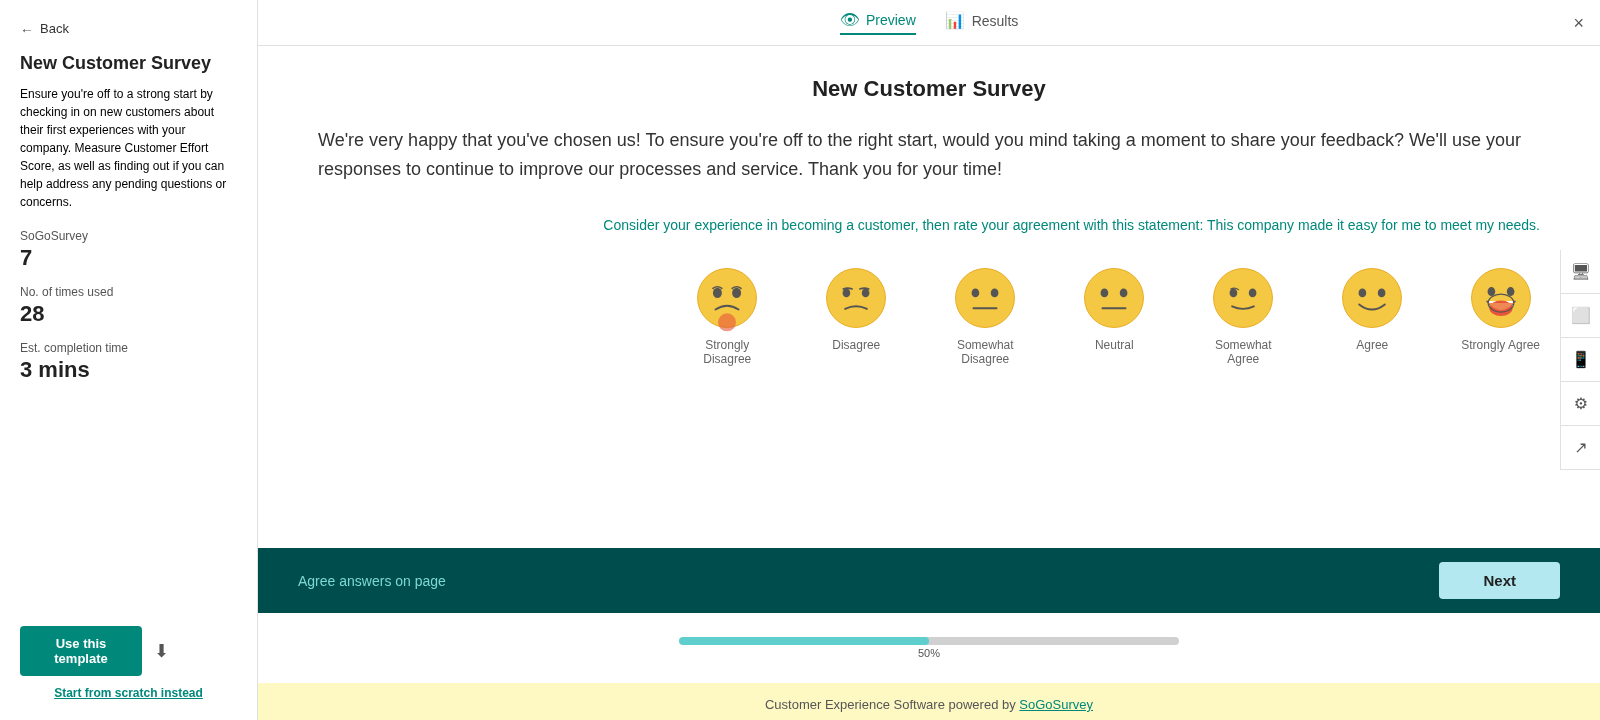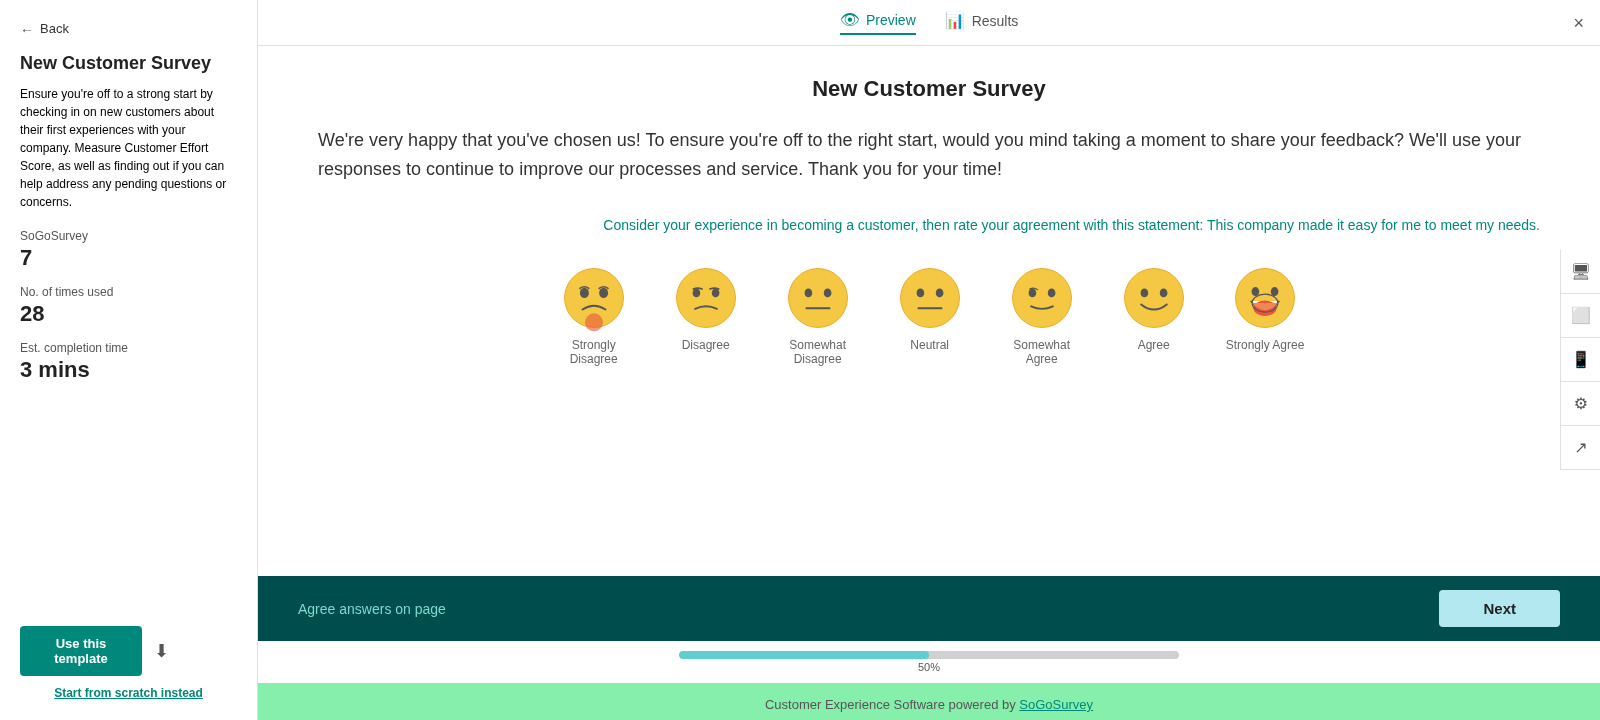--- a/index.html
+++ b/index.html
@@ -192,22 +192,22 @@
     }
     .survey-question {
       font-size: 14px;
       color: #00897b;
       line-height: 1.6;
       margin-bottom: 30px;
       text-align: right;
     }
     .emoji-row {
       display: flex;
-      justify-content: center;
-      gap: 40px;
+      justify-content: flex-end;
+      gap: 57px;
       margin-bottom: 20px;
     }
     .emoji-item {
       display: flex;
       flex-direction: column;
       align-items: center;
       gap: 8px;
       cursor: pointer;
     }
     .emoji-face {
@@ -243,21 +243,21 @@
       color: #222;
       padding: 10px 44px;
       font-size: 15px;
       font-weight: 600;
       border-radius: 4px;
       cursor: pointer;
     }
 
     
     .progress-section {
-      padding: 10px 40px;
+      padding: 24px 40px;
       background: #fff;
       display: flex;
       flex-direction: column;
       align-items: center;
     }
     .progress-bar-container {
       width: 500px;
       height: 8px;
       background: #d0d0d0;
       border-radius: 4px;
@@ -280,21 +280,21 @@
       text-align: center;
       margin-top: 2px;
     }
 
     
     .footer {
       text-align: center;
       font-size: 13px;
       color: #555;
       padding: 14px 0 8px;
-      background: #86efac;
+      background: #fef9c3;
     }
     .footer a {
       color: #00897b;
     }
 
     
     svg.emoji { overflow: visible; }
   </style>
 </head>
 <body>

